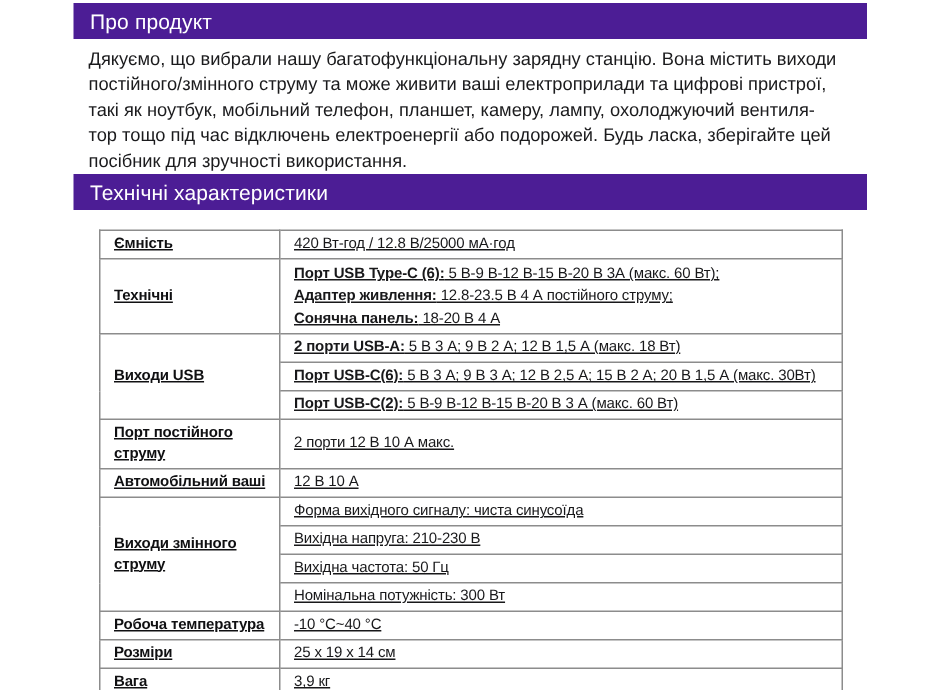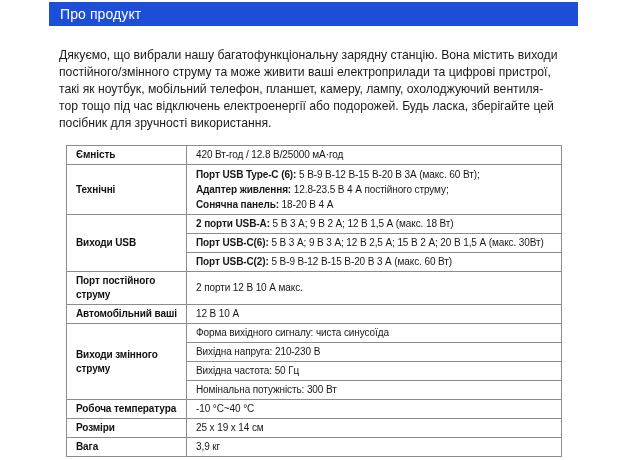--- a/index.html
+++ b/index.html
@@ -4,37 +4,37 @@
 <style>
   * { box-sizing: border-box; }
   html, body { margin: 0; padding: 0; }
   body {
     width: 624px; height: 460px; background: #ffffff; overflow: hidden;
     font-family: "Liberation Sans", "DejaVu Sans", sans-serif;
     -webkit-font-smoothing: antialiased;
   }
   .page { padding: 2px 46px 0 49px; }
   .bar {
-    background: #1d4ed8; color: #ffffff; height: 24px; line-height: 24px;
+    background: #4c1d95; color: #ffffff; height: 24px; line-height: 24px;
     padding: 0 11px; font-size: 14px; font-weight: 500; letter-spacing: .1px;
   }
   .para {
-    margin: 21px 0 0 10px; width: 519px;
+    margin: 5px 0 0 10px; width: 519px;
     font-size: 12.2px; line-height: 17px; color: #1b1b1d; font-weight: 500;
     white-space: pre-line;
   }
   .bar2 { margin-top: 0; }
   table.spec {
     border-collapse: collapse; table-layout: fixed;
     width: 495px; margin: 13px 0 0 17px;
     font-size: 10px; color: #18181a; letter-spacing: -0.1px;
   }
   table.spec td {
     border: 1px solid #8c8c8c; padding: 2px 4px 2px 9px;
-    vertical-align: middle; line-height: 14px;
+    vertical-align: middle; line-height: 14px; text-decoration: underline;
   }
   td.lbl { font-weight: bold; line-height: 11.5px; color: #101012; }
   .cell-line { line-height: 15px; white-space: nowrap; }
   .b { font-weight: bold; }
   td.val { white-space: nowrap; overflow: hidden; }
   td.val-wrap { white-space: normal; }
 </style>
 </head>
 <body>
 
@@ -45,20 +45,23 @@
       <span>Про продукт</span>
     </div>
     <p class="para">Дякуємо, що вибрали нашу багатофункціональну зарядну станцію. Вона містить виходи
 постійного/змінного струму та може живити ваші електроприлади та цифрові пристрої,
 такі як ноутбук, мобільний телефон, планшет, камеру, лампу, охолоджуючий вентиля-
 тор тощо під час відключень електроенергії або подорожей. Будь ласка, зберігайте цей
 посібник для зручності використання.</p>
   </section>
 
   <section>
+    <div class="bar bar2">
+      <span>Технічні характеристики</span>
+    </div>
 
     <table class="spec">
       <colgroup>
           <col style="width:120px">
           <col style="width:375px">
         </colgroup>
       <tbody>
         <tr>
           <td class="lbl">Ємність</td>
           <td class="val">420 Вт-год / 12.8 В/25000 мА·год</td>

